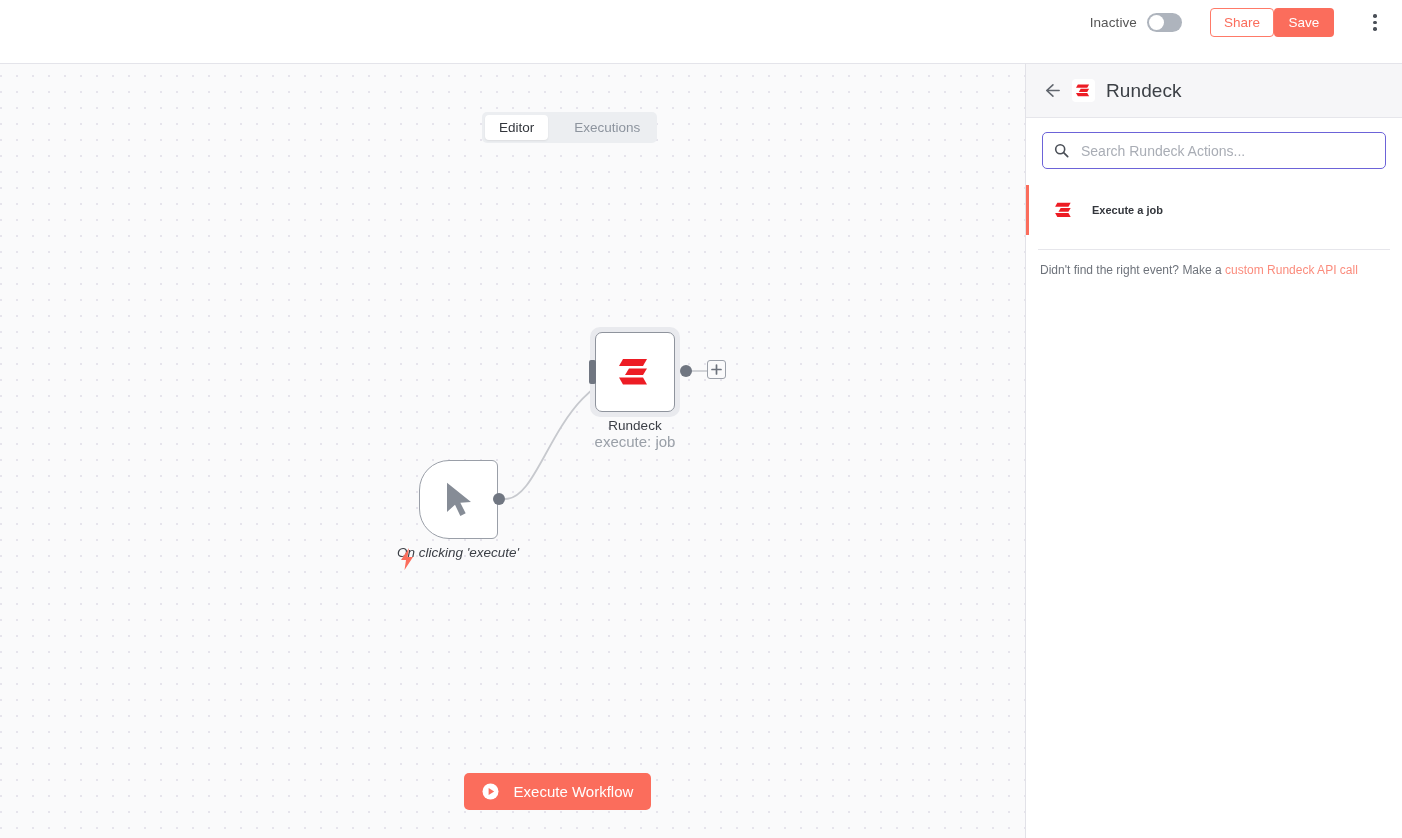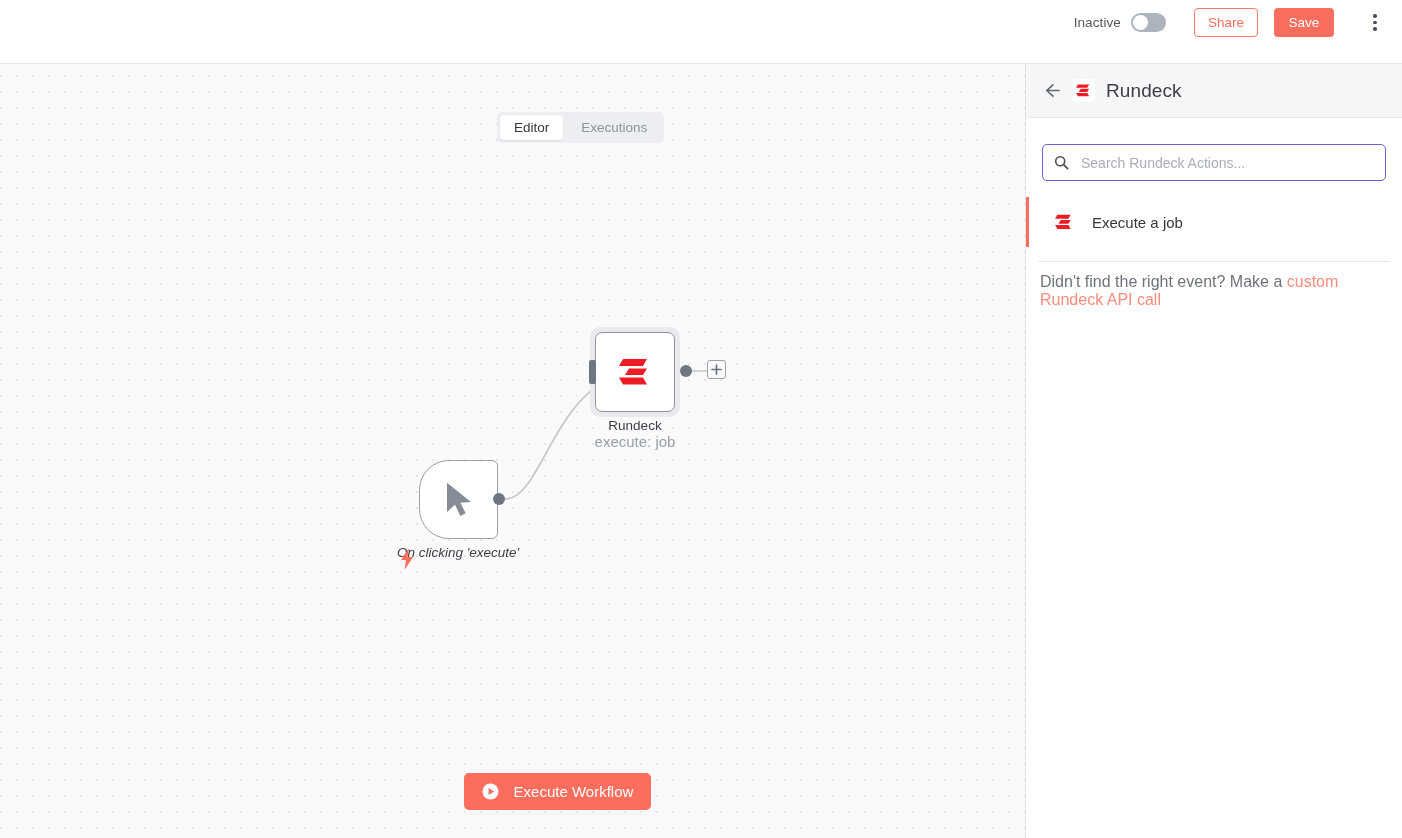--- a/index.html
+++ b/index.html
@@ -64,21 +64,21 @@
     min-width: 62px;
     padding: 0 13px;
     border: 1px solid #ff7a68;
     border-radius: 4px;
     background: #ffffff;
     color: #fb6d5c;
     font-size: 13.5px;
     font-family: "Liberation Sans", sans-serif;
     display: flex; align-items: center; justify-content: center;
     cursor: pointer;
-    margin-right: 16px;
+    margin-right: 0;
   }
   .btn-save {
     height: 29px;
     min-width: 60px;
     padding: 0 14px;
     border: none;
     border-radius: 4px;
     background: #fb6d5c;
     color: #ffffff;
     font-size: 13.5px;
@@ -117,23 +117,22 @@
   
   .tabs {
     position: absolute;
     top: 48px; left: 482px;
     height: 31px;
     background: #eceef1;
     border-radius: 5px;
     display: flex;
     align-items: flex-start;
     padding: 3px;
-    gap: 4px;
+    gap: 12px;
     z-index: 30;
-    margin-left: 15px;
   }
   .tab {
     height: 25px;
     padding: 0 14px;
     display: flex; align-items: center;
     font-size: 13.5px;
     border-radius: 4px;
     color: #8d949e;
     cursor: pointer;
     white-space: nowrap;
@@ -305,21 +304,20 @@
   .search-wrap { padding: 14px 16px 12px 16px; }
   .search-box {
     height: 37px;
     border: 1.4px solid #6c63d8;
     border-radius: 5px;
     display: flex;
     align-items: center;
     padding: 0 11px;
     gap: 10px;
     background: #ffffff;
-    margin-top: 12px;
   }
   .search-box input {
     flex: 1;
     border: none;
     outline: none;
     font-size: 14px;
     font-family: "Liberation Sans", sans-serif;
     color: #3c4046;
     background: transparent;
   }
@@ -337,33 +335,33 @@
   }
   .action-row.active::before {
     content: "";
     position: absolute;
     left: 0; top: 0;
     width: 2.5px; height: 50px;
     background: #fb6d5c;
   }
   .action-icon { width: 20px; height: 20px; flex: none; display:block; }
   .action-label {
-    font-size: 15px;
+    font-size: 11px;
     color: #33363c;
-    font-weight: normal;
+    font-weight: bold;
   }
 
   .panel-divider {
     height: 1px;
     background: #e6e6eb;
     margin: 14px 12px 0 12px;
   }
   .panel-foot {
     padding: 11px 14px 0 14px;
-    font-size: 16px;
+    font-size: 12px;
     color: #6e737b;
     line-height: 18px;
   }
   .panel-foot a {
     color: #fb8c7d;
     text-decoration: none;
     cursor: pointer;
   }
 </style>
 </head>

